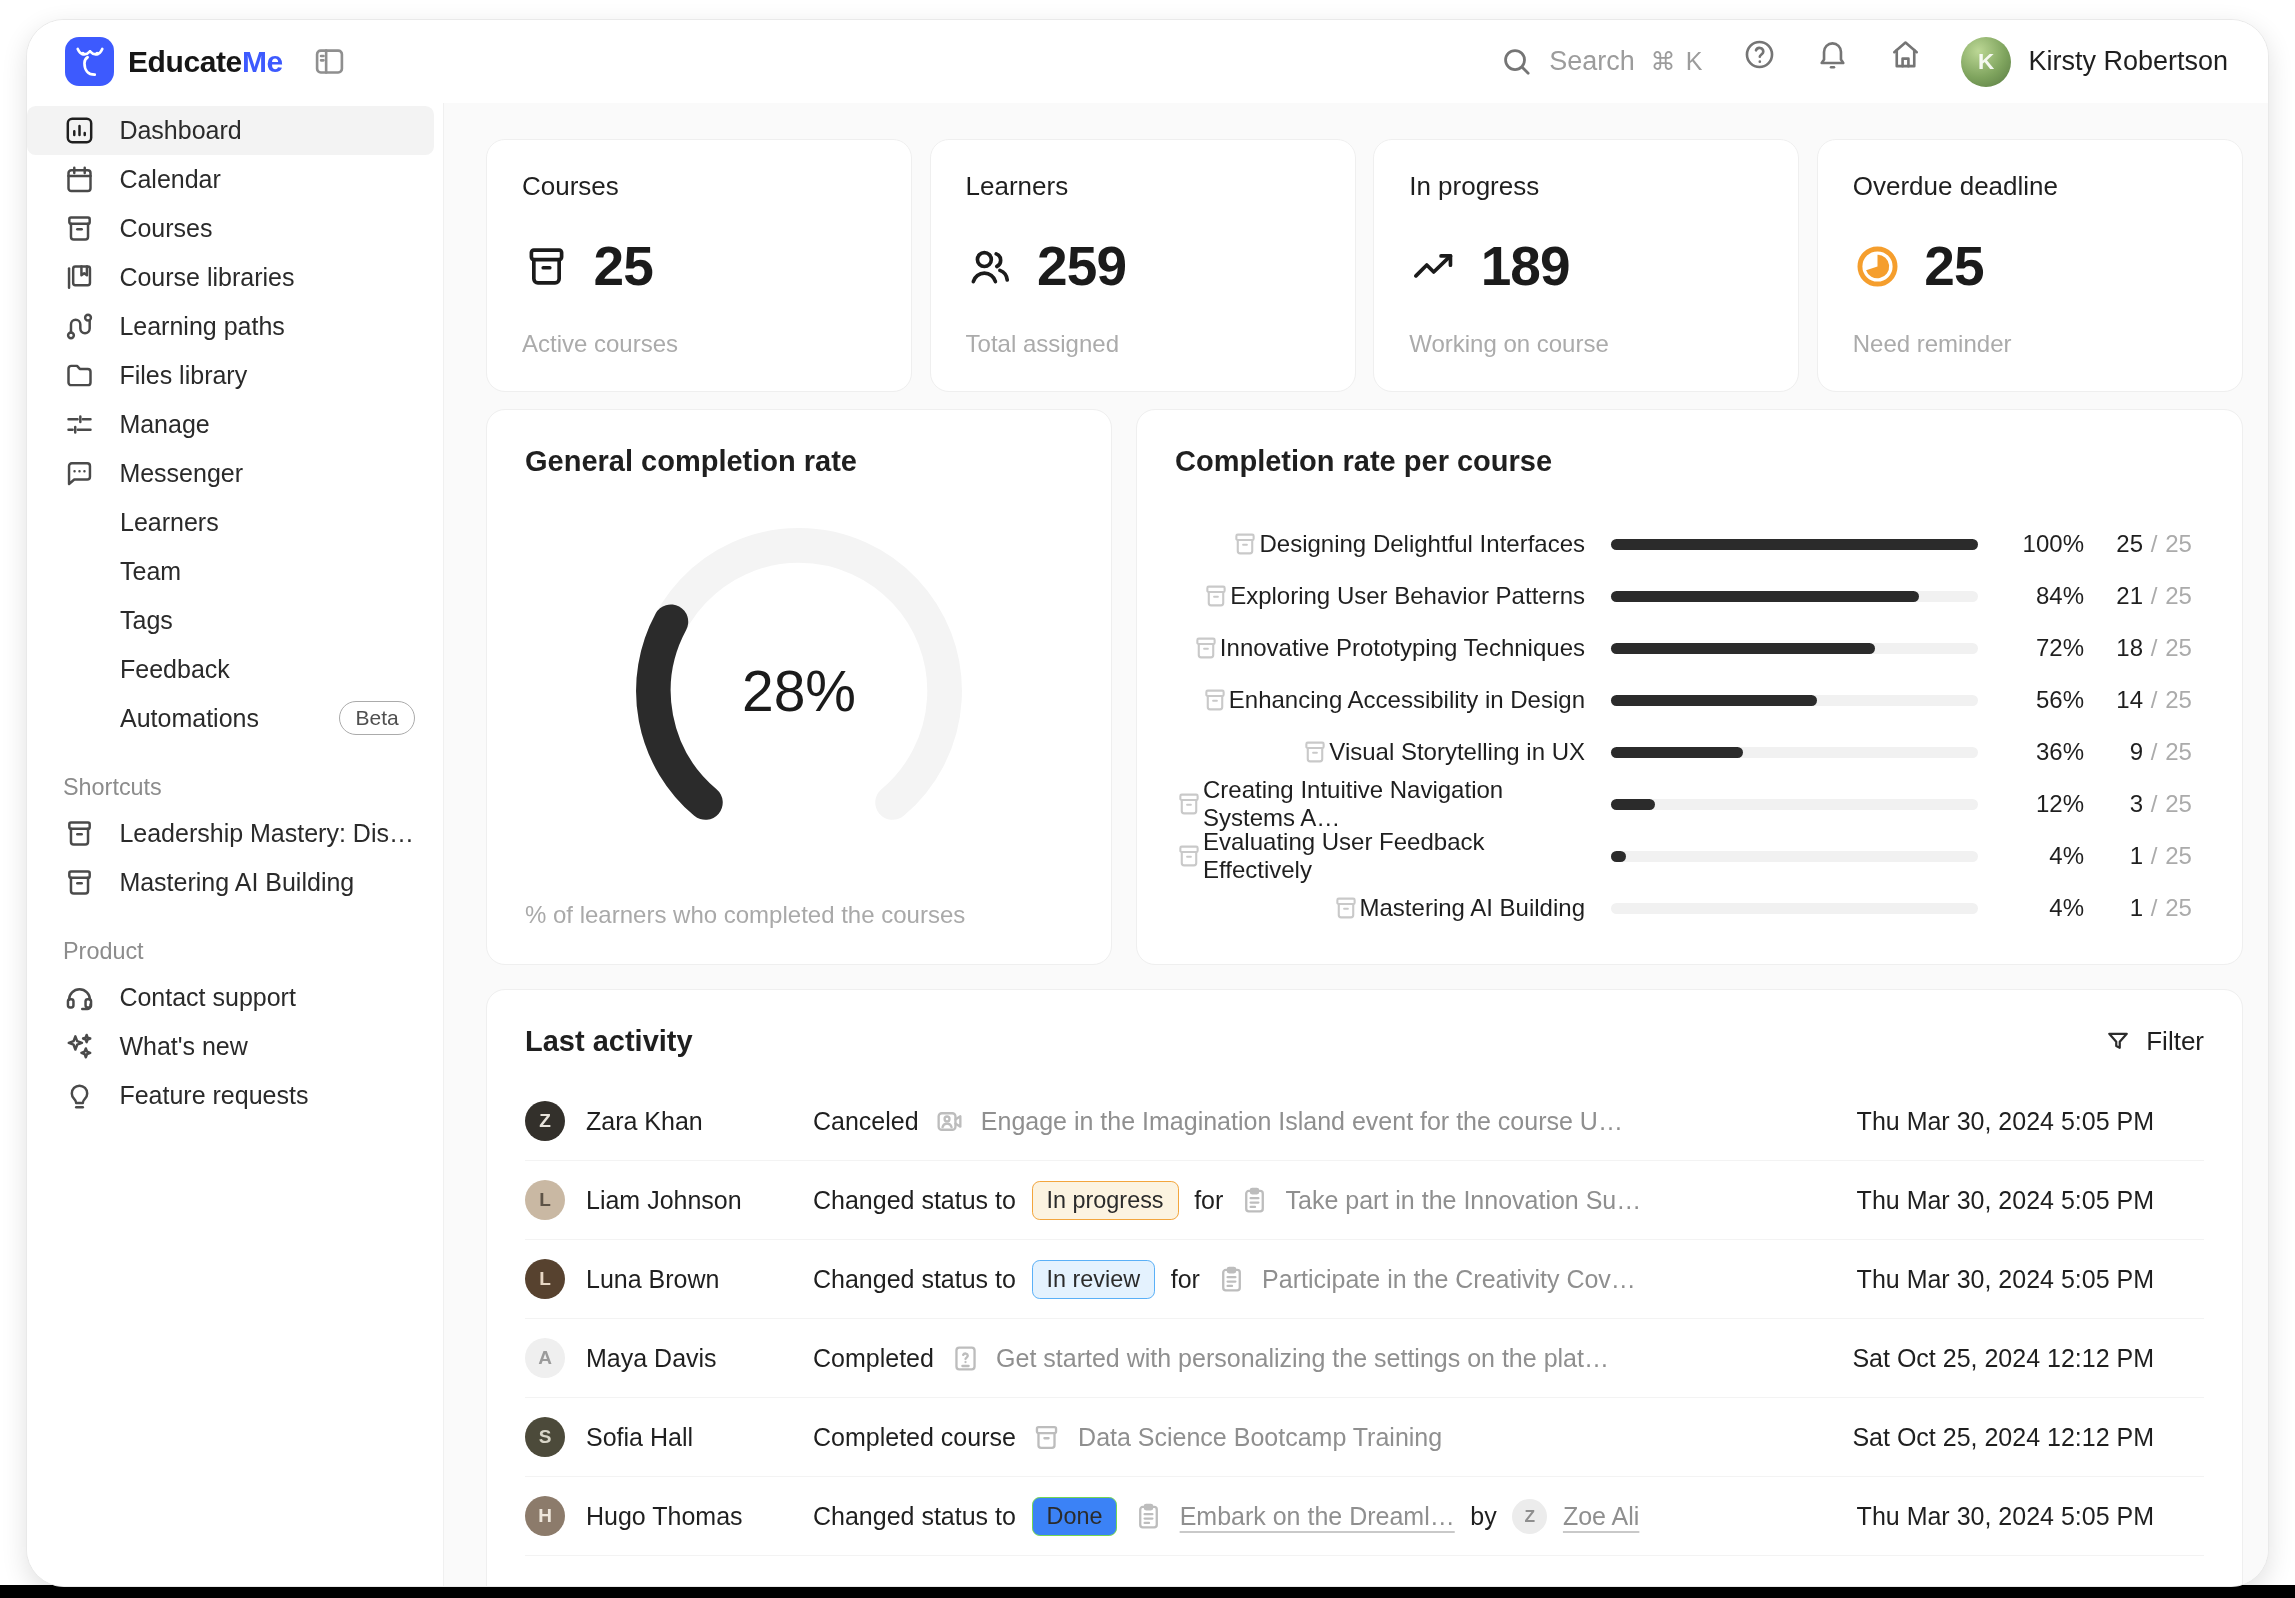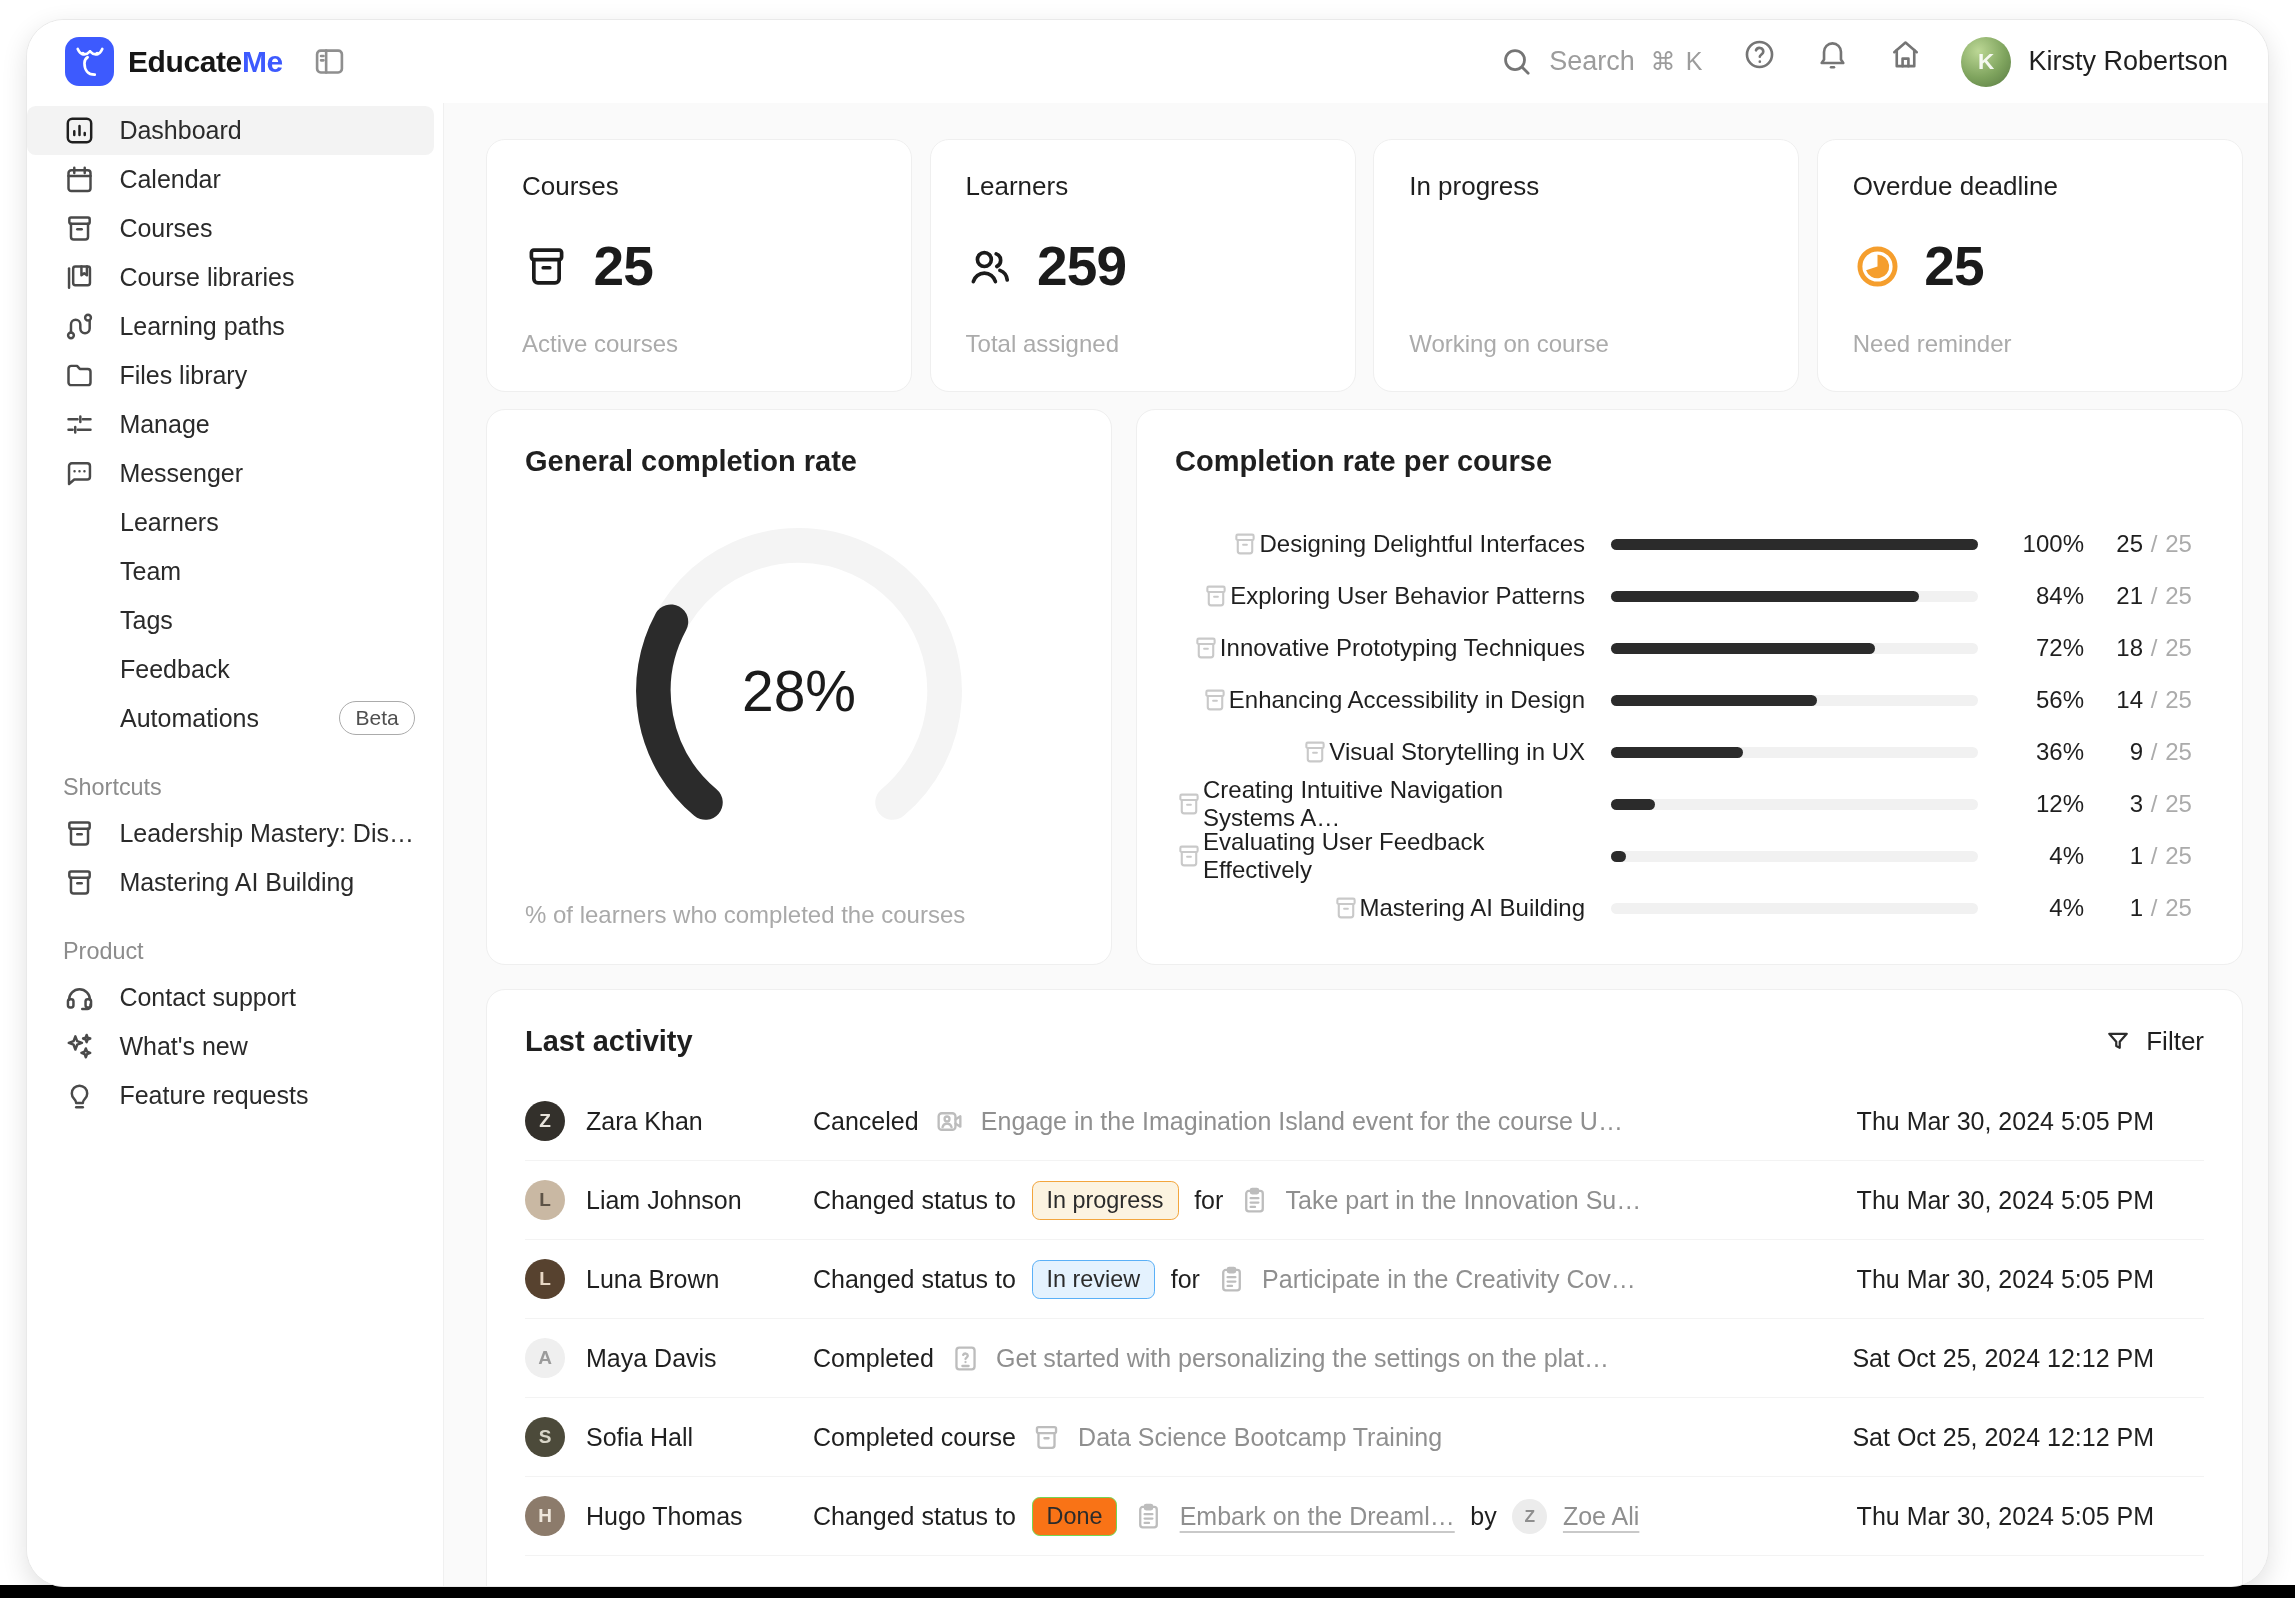--- a/index.html
+++ b/index.html
@@ -346,20 +346,29 @@
                     <path d="M14.8 5.8a3.4 3.4 0 0 1 .3 6.2"></path>
                     <path d="M16.6 13.9a5.6 5.6 0 0 1 3.6 4.7"></path>
                   </svg>
                 </span>
                 <span class="stat-value">259</span>
     </div>
     <div class="stat-caption">Total assigned</div>
   </div>
             <div class="card stat-card">
     <div class="stat-title">In progress</div>
+    <div class="stat-mid">
+      <span class="svgi">
+                  <svg viewBox="0 0 24 24" fill="none" stroke="currentColor" stroke-width="1.8" stroke-linecap="round" stroke-linejoin="round">
+                    <path d="M3.4 16.6l5.3-5.3 3.4 3.4 8.2-7.9"></path>
+                    <path d="M15.7 6.8h4.6v4.6"></path>
+                  </svg>
+                </span>
+                <span class="stat-value">189</span>
+    </div>
     <div class="stat-caption">Working on course</div>
   </div>
             <div class="card stat-card">
     <div class="stat-title">Overdue deadline</div>
     <div class="stat-mid">
       <span class="svgi" style="color: rgb(245, 158, 45);">
                   <svg viewBox="0 0 24 24" fill="none" stroke="currentColor" stroke-width="1.8" stroke-linecap="round" stroke-linejoin="round">
                     <circle cx="12" cy="12" r="8.6" stroke-width="2.4"></circle>
                     <path d="M12 12V6.2A5.8 5.8 0 1 1 6.4 13.8 Z" fill="currentColor" stroke="none"></path>
                   </svg>
@@ -655,21 +664,21 @@
                   </span>
                   <span class="seg-desc">Data Science Bootcamp Training</span>
                 </div>
     <span class="act-time">Sat Oct 25, 2024 12:12 PM</span>
   </div>
               <div class="act-row">
     <span class="act-avatar" style="background: rgb(140, 123, 107); color: rgb(239, 231, 220);">H</span>
     <span class="act-name">Hugo Thomas</span>
     <div class="act-mid">
                   <span class="seg-action">Changed status to</span>
-                  <span class="seg-badge" style="background: #f97316; border-color: rgb(116, 214, 83);">Done</span>
+                  <span class="seg-badge" style="background: #3b82f6; border-color: rgb(116, 214, 83);">Done</span>
                   <span class="svgi">
                     <svg viewBox="0 0 24 24" fill="none" stroke="currentColor" stroke-width="1.8" stroke-linecap="round" stroke-linejoin="round">
                       <rect x="5.6" y="4.6" width="12.8" height="15.8" rx="2"></rect>
                       <rect x="9.2" y="3" width="5.6" height="3.4" rx="1"></rect>
                       <path d="M9 10.2h6M9 13.6h6M9 17h3.4"></path>
                     </svg>
                   </span>
                   <span class="seg-link">Embark on the Dreaml…</span>
                   <span class="seg-action">by</span>
                   <span class="seg-avatar" style="background: rgb(236, 236, 236); color: rgb(143, 143, 143);">Z</span>

